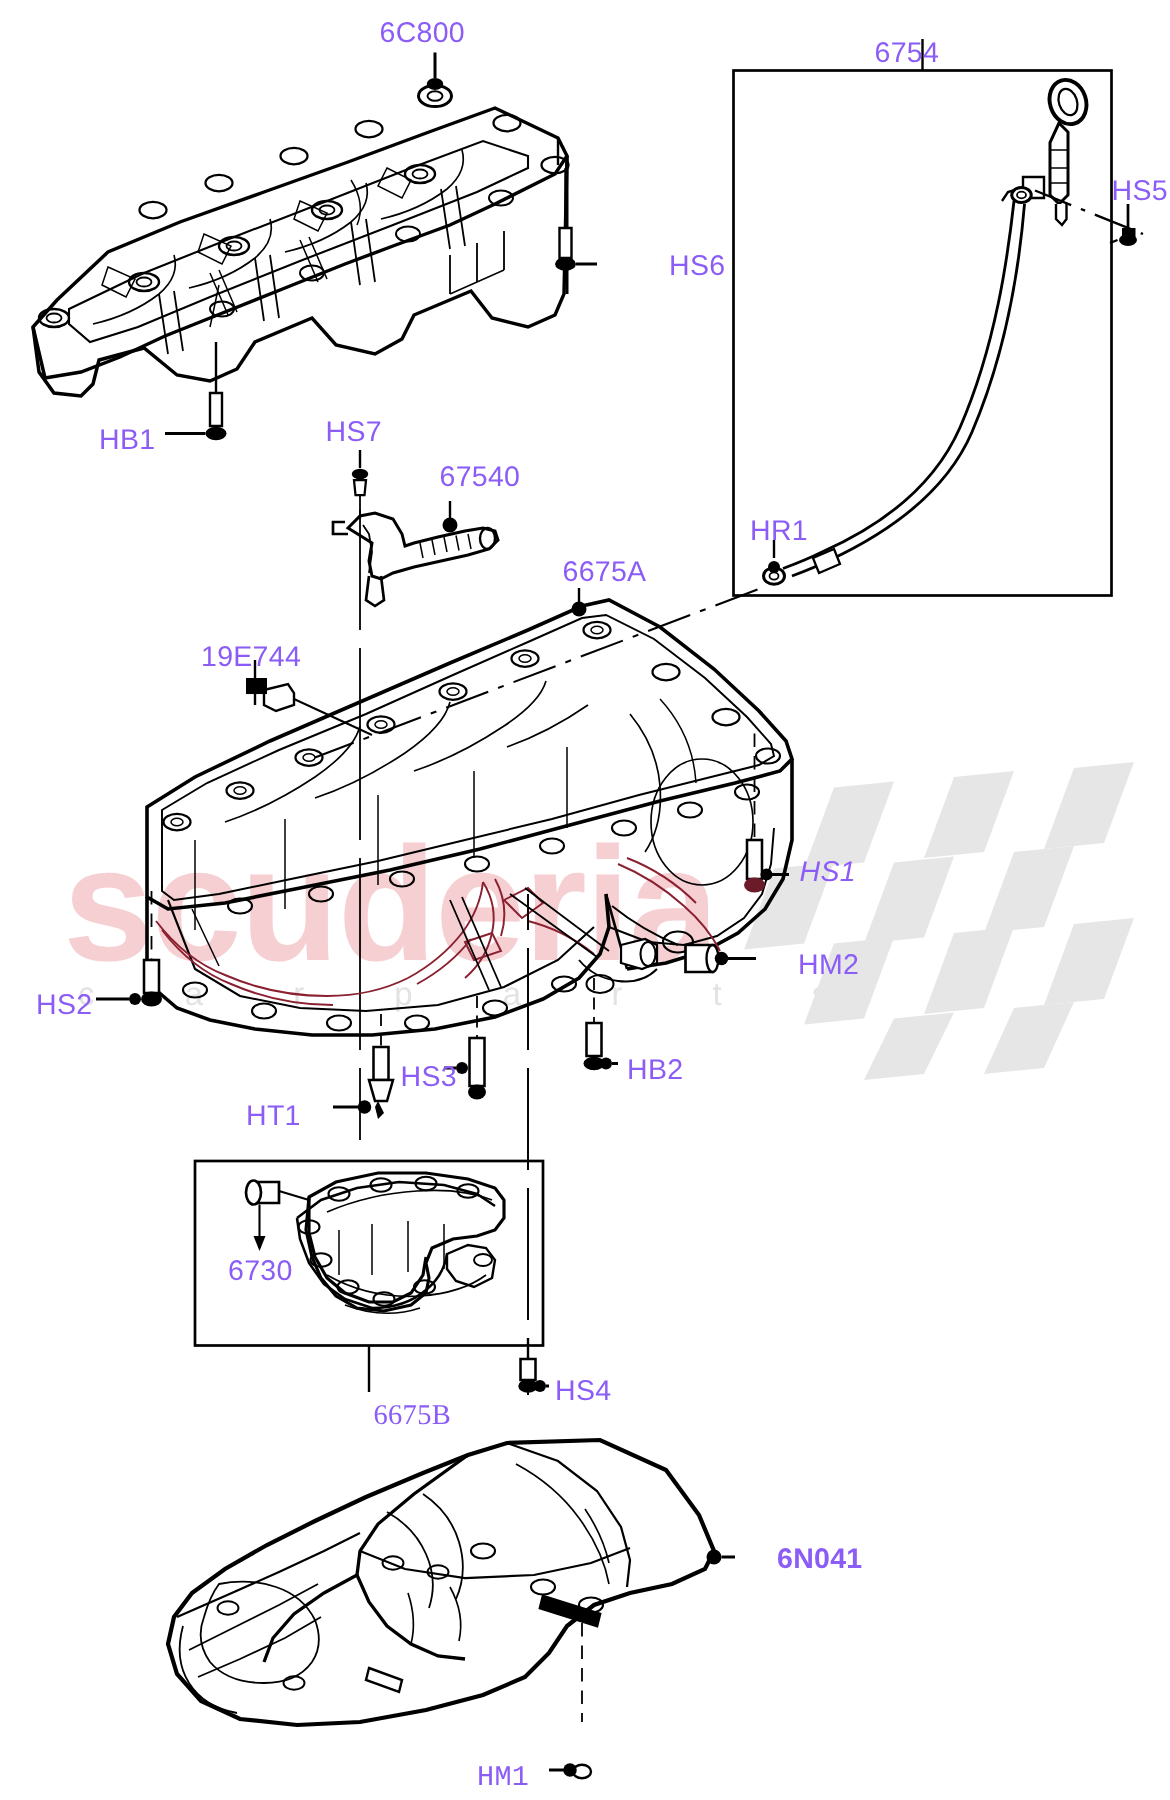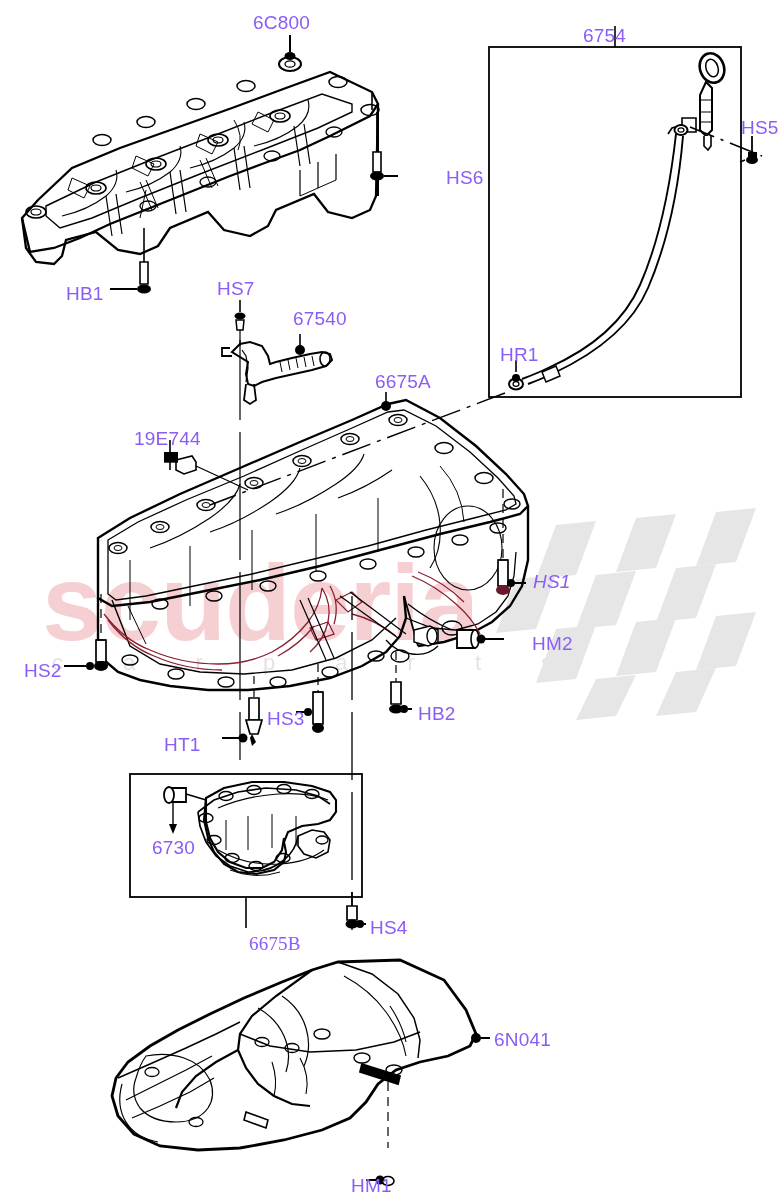--- a/index.html
+++ b/index.html
@@ -516,16 +516,16 @@
   <div class="callout-label" style="left:500px; top:345px;">HR1</div>
   <div class="callout-label" style="left:533px; top:572px;font-style:italic;">HS1</div>
   <div class="callout-label" style="left:492px; top:634px;margin-left:40px;">HM2</div>
   <div class="callout-label" style="left:24px;  top:661px;">HS2</div>
   <div class="callout-label" style="left:418px; top:704px;">HB2</div>
   <div class="callout-label" style="left:267px; top:709px;">HS3</div>
   <div class="callout-label" style="left:164px; top:735px;">HT1</div>
   <div class="callout-label" style="left:152px; top:838px;text-align:center;">6730</div>
   <div class="callout-label" style="left:370px; top:918px;">HS4</div>
   <div class="callout-label" style="left:249px; top:934px;font-family:Liberation Serif, serif;">6675B</div>
-  <div class="callout-label" style="left:494px; top:1030px;">6N041</div>
-  <div class="callout-label" style="left:351px; top:1176px;">HM1</div>
+  <div class="callout-label" style="left:518px; top:1030px;font-weight:bold;">6N041</div>
+  <div class="callout-label" style="left:318px; top:1176px;font-family:Liberation Mono, monospace;">HM1</div>
 
 </div>
 
 </body></html>

